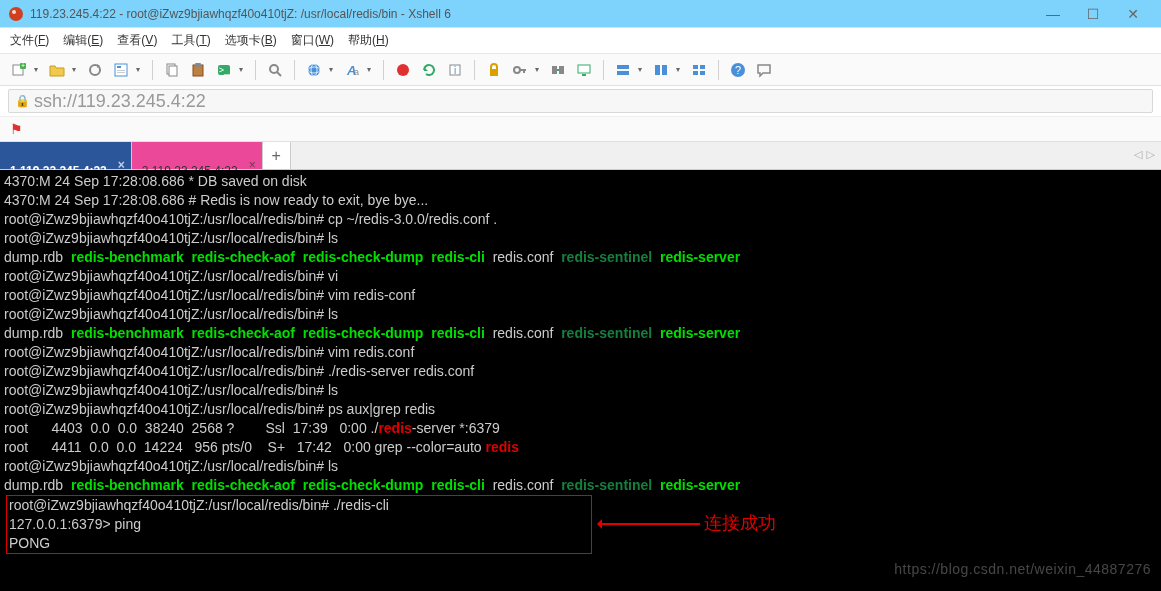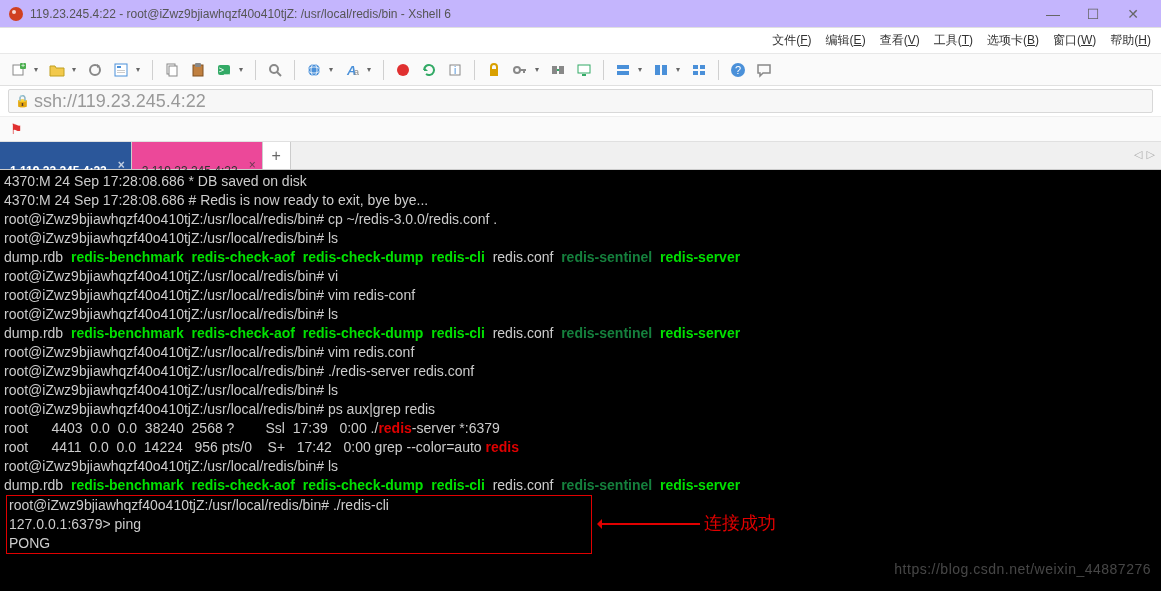--- a/index.html
+++ b/index.html
@@ -1,24 +1,24 @@
 <!DOCTYPE html>
 <html><head>
 <meta charset="utf-8">
 <style>
 * { margin: 0; padding: 0; box-sizing: border-box; font-family: "Microsoft YaHei", "Segoe UI", sans-serif; }
 body { width: 1161px; height: 591px; background: #fff; overflow: hidden; font-size: 12px; }
 
-.titlebar { height: 28px; background: #c4b5fd; display: flex; align-items: center; padding: 0 8px; border-bottom: 1px solid #e0e0e0; }
+.titlebar { height: 28px; background: #7dd3fc; display: flex; align-items: center; padding: 0 8px; border-bottom: 1px solid #e0e0e0; }
 .titlebar .app-icon { width: 16px; height: 16px; margin-right: 6px; display: flex; align-items: center; justify-content: center; }
 .titlebar .title { flex: 1; color: #555; font-size: 12px; }
 .titlebar .win-btns { display: flex; gap: 0; }
 .titlebar .win-btn { width: 40px; height: 24px; display: flex; align-items: center; justify-content: center; color: #666; font-size: 14px; }
 
-.menubar { height: 26px; display: flex; align-items: center; padding: 0 10px; gap: 14px; color: #333; border-bottom: 1px solid #e8e8e8; justify-content: flex-end; }
+.menubar { height: 26px; display: flex; align-items: center; padding: 0 10px; gap: 14px; color: #333; border-bottom: 1px solid #e8e8e8; }
 .menubar .menu-item { font-size: 12px; cursor: default; }
 .menubar .menu-item u { text-decoration: underline; }
 
 .toolbar { height: 32px; display: flex; align-items: center; padding: 0 8px; gap: 4px; border-bottom: 1px solid #e0e0e0; background: #fafafa; }
 .tb-btn { min-width: 22px; height: 22px; display: flex; align-items: center; justify-content: center; padding: 0 2px; }
 .tb-sep { width: 1px; height: 20px; background: #d0d0d0; margin: 0 4px; }
 .tb-dd { width: 8px; font-size: 8px; color: #666; }
 
 .addrbar { height: 30px; display: flex; align-items: center; padding: 4px 8px; }
 .addr-input { flex: 1; height: 24px; border: 1px solid #d8d8d8; border-radius: 2px; display: flex; align-items: center; padding: 0 6px; background: #f7f7f7; }

